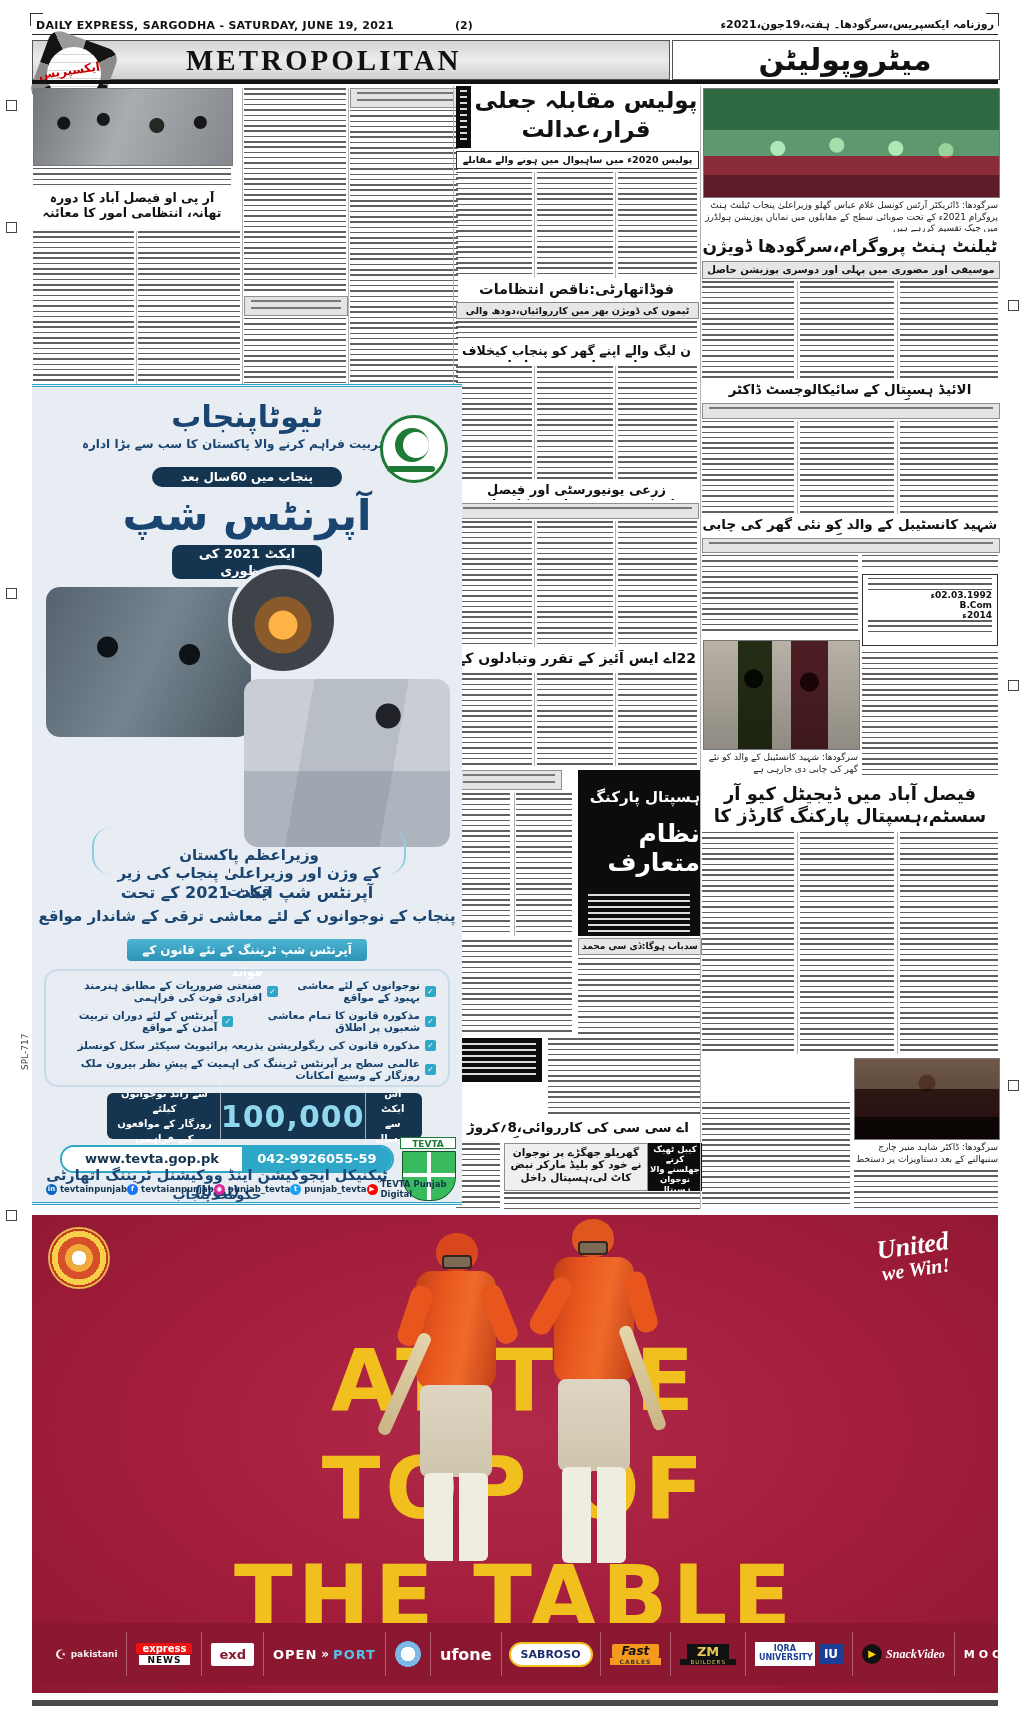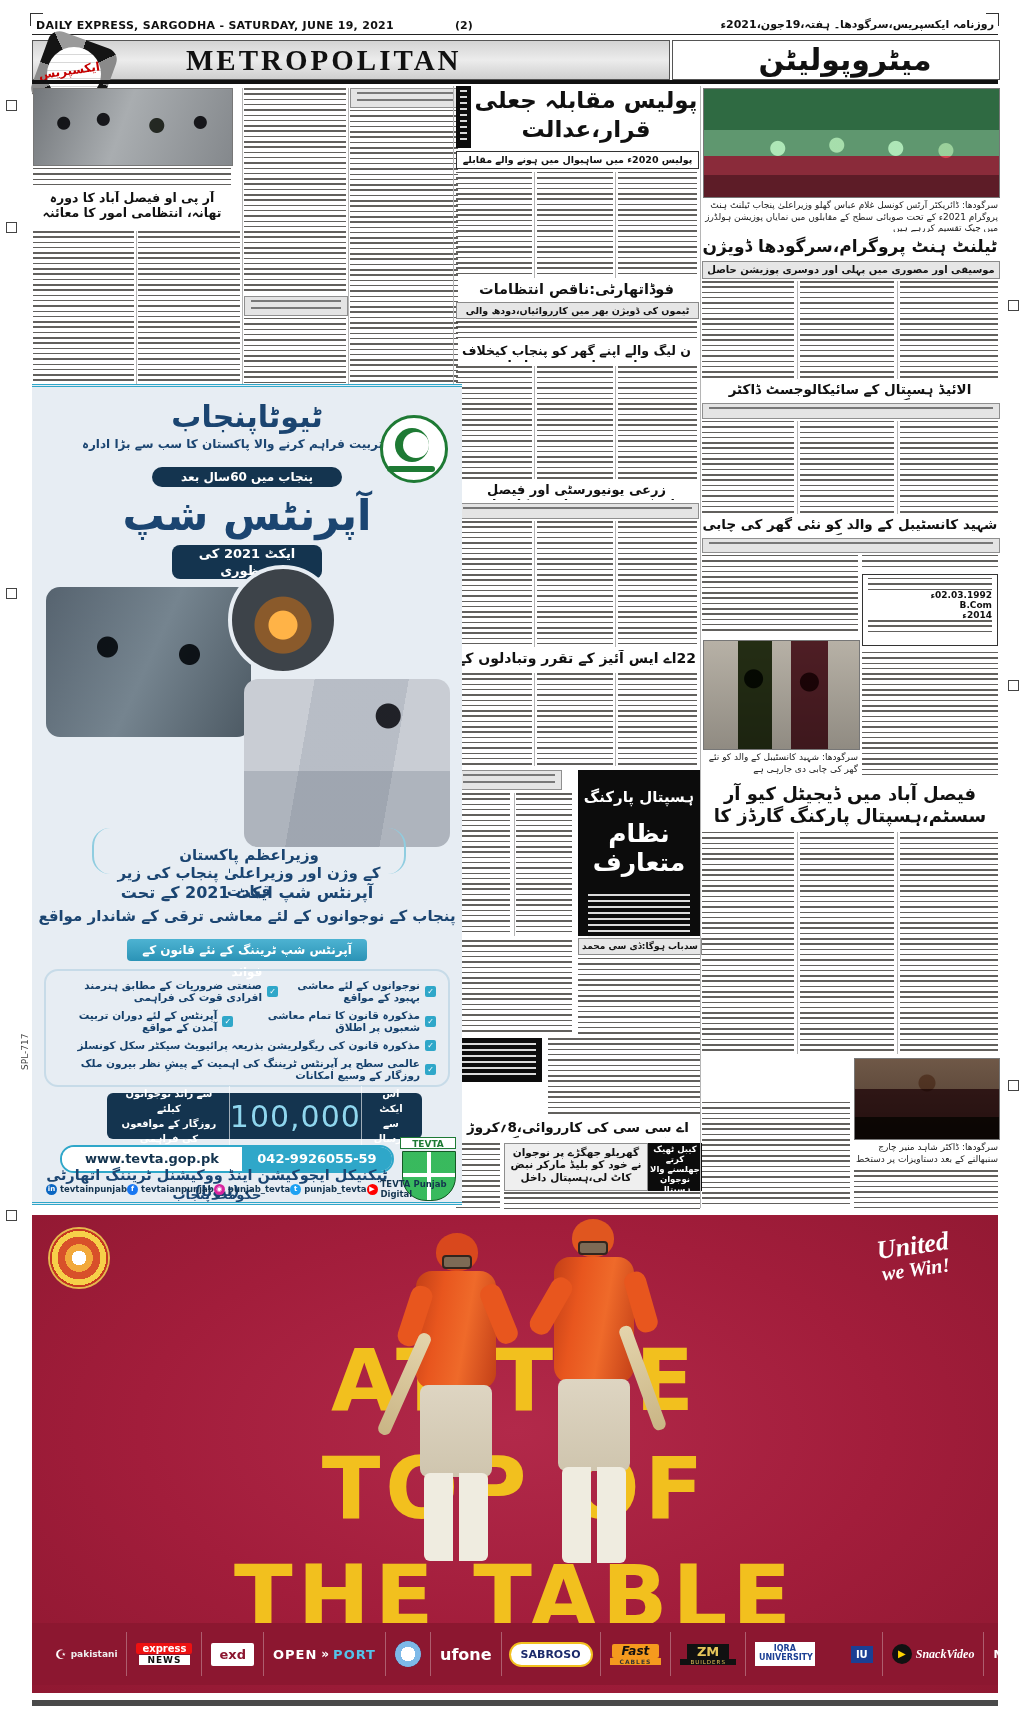--- a/index.html
+++ b/index.html
@@ -27,21 +27,21 @@
   .navy{color:#1b4571;}
   .pill{background:#14344f;color:#fff;border-radius:12px;text-align:center;font-weight:bold;}
   .chk{direction:rtl;border:2px solid #c7dbe8;border-radius:14px;display:flex;
        flex-direction:column;gap:6px;padding:8px 12px;box-sizing:border-box;}
   .chk-row{display:flex;justify-content:space-between;gap:10px;}
   .chk-item{display:flex;gap:5px;align-items:center;font-size:10.5px;font-weight:bold;color:#15406b;}
   .tick{width:11px;height:11px;background:#2fa7c9;color:#fff;font-size:8px;line-height:11px;
         text-align:center;border-radius:2px;flex:none;}
   .banner100{background:#14344f;border-radius:6px;display:flex;direction:rtl;align-items:center;
         color:#fff;justify-content:space-between;padding:4px 10px;box-sizing:border-box;}
-  .b-num{font-size:30px;font-weight:normal;color:#8fd6ee;text-shadow:0 0 1px #0a2238;letter-spacing:1px;}
+  .b-num{font-size:30px;font-weight:bold;color:#8fd6ee;text-shadow:0 0 1px #0a2238;letter-spacing:1px;}
   .b-side{font-size:10px;font-weight:bold;text-align:center;line-height:1.5;}
   .webbar{display:flex;border:2px solid #2fa7c9;border-radius:14px;overflow:hidden;height:24px;}
   .webbar .web{background:#fff;color:#14344f;font-weight:bold;flex:1.2;text-align:center;
         line-height:24px;font-size:13px;}
   .webbar .phone{background:#2fa7c9;color:#fff;font-weight:bold;flex:1;text-align:center;
         line-height:24px;font-size:13px;}
   .soc{display:flex;direction:ltr;justify-content:space-between;align-items:center;}
   .soc-item{display:flex;align-items:center;gap:3px;font-size:8.5px;color:#14344f;font-weight:bold;}
   .sico{width:11px;height:11px;border-radius:50%;color:#fff;font-size:7px;line-height:11px;
         text-align:center;flex:none;font-weight:bold;}
@@ -172,21 +172,21 @@
   <div class="abs vr" style="left:534px;top:673px;height:93px;"></div>
   <div class="abs vr" style="left:615px;top:673px;height:93px;"></div>
 
   <div class="abs simg" style="left:456px;top:770px;width:104px;height:18px;">
       <div></div>
     </div>
   <div class="abs sim" style="left:456px;top:793px;width:54px;height:143px;"></div>
   <div class="abs sim" style="left:516px;top:793px;width:56px;height:143px;"></div>
   <div class="abs vr" style="left:514px;top:793px;height:143px;"></div>
 
-  <div class="abs blackbox rtl" style="left:578px;top:770px;width:122px;height:166px;text-align:center;">
+  <div class="abs blackbox rtl" style="left:578px;top:770px;width:122px;height:166px;text-align:right;">
     <div style="font-size:15px;font-weight:bold;margin-top:18px;">ہسپتال پارکنگ</div>
     <div style="font-size:25px;font-weight:bold;margin-top:14px;line-height:1.15;">نظام متعارف</div>
     <div class="simw" style="margin:16px 10px 0;height:44px;"></div>
   </div>
   <div class="abs subbar" style="left:578px;top:938px;width:122px;height:15px;font-size:9px;line-height:15px;">سدباب ہوگا:ڈی سی محمد علی</div>
 
   <div class="abs sim" style="left:456px;top:940px;width:116px;height:94px;"></div>
   <div class="abs sim" style="left:578px;top:958px;width:122px;height:76px;"></div>
   <div class="abs blackbox" style="left:456px;top:1038px;width:86px;height:44px;">
     <div class="simw" style="margin:5px 6px;height:34px;"></div>
@@ -440,21 +440,21 @@
       <div class="sp" style="flex-direction:column;gap:0;">
         <span style="background:#f59a1e;color:#111;font-size:12px;font-weight:bold;font-style:italic;padding:0 10px;border-radius:2px;">Fast</span>
         <span style="background:#f59a1e;color:#333;font-size:6px;font-weight:bold;padding:0 10px;letter-spacing:1px;">CABLES</span>
       </div>
       <div class="sp" style="flex-direction:column;gap:0;">
         <span style="background:#111;color:#e7c65a;font-size:13px;font-weight:bold;padding:0 10px;">ZM</span>
         <span style="background:#111;color:#e7c65a;font-size:5.5px;letter-spacing:1px;padding:0 10px;">BUILDERS</span>
       </div>
       <div class="sp">
         <span style="background:#fff;color:#1b3f94;font-size:8px;font-weight:bold;padding:3px 4px;line-height:1.1;max-width:52px;text-align:center;">IQRA UNIVERSITY</span>
-        <span style="background:#1b3f94;color:#fff;font-size:10px;font-weight:bold;padding:3px 5px;margin-left:32px;">IU</span>
+        <span style="background:#1b3f94;color:#fff;font-size:12px;font-weight:bold;padding:3px 5px;">IU</span>
       </div>
       <div class="sp">
         <span style="width:20px;height:20px;border-radius:50%;background:#111;color:#ffd400;font-size:10px;line-height:20px;text-align:center;display:inline-block;">▶</span>
         <span style="color:#fff;font-size:12px;font-weight:bold;font-style:italic;font-family:'Liberation Serif',serif;">SnackVideo</span>
       </div>
       <div class="sp">
         <span style="color:#fff;font-size:11px;font-weight:bold;letter-spacing:4px;">MOCCA</span>
       </div>
 
     </div>

